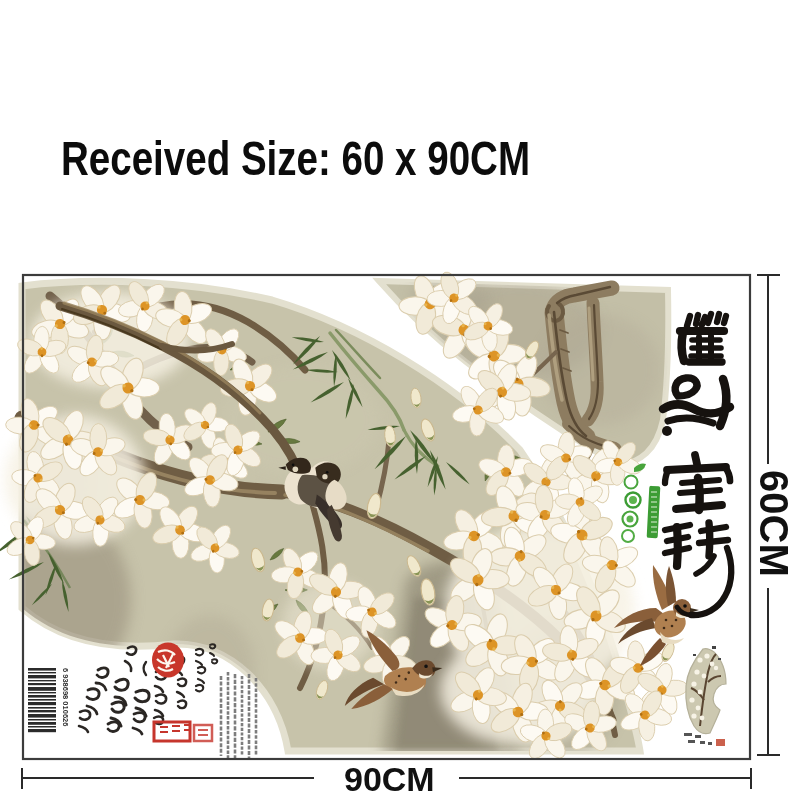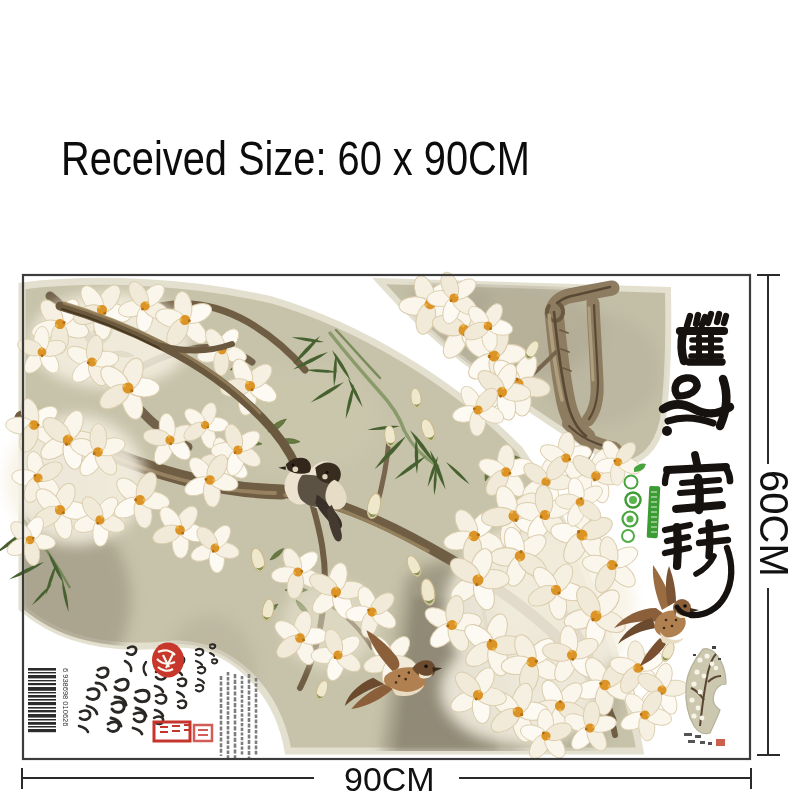--- a/index.html
+++ b/index.html
@@ -1,16 +1,16 @@
 <!DOCTYPE html>
 <html><head>
 <meta charset="utf-8">
 <style>
   html,body{margin:0;padding:0;background:#fff;}
-  #stage{position:relative;width:800px;height:800px;background:#ffffff;overflow:hidden;}
+  #stage{position:relative;width:800px;height:800px;background:#ffffff;overflow:hidden;font-weight:bold;}
   svg{display:block;}
   text{font-family:"Liberation Sans", sans-serif;}
 </style>
 </head>
 <body>
 <div id="stage">
 <svg width="800" height="800" viewBox="0 0 800 800" xmlns="http://www.w3.org/2000/svg">
 <defs>
   <filter id="soft" x="-40%" y="-40%" width="180%" height="180%">
           <feGaussianBlur stdDeviation="7"></feGaussianBlur>

